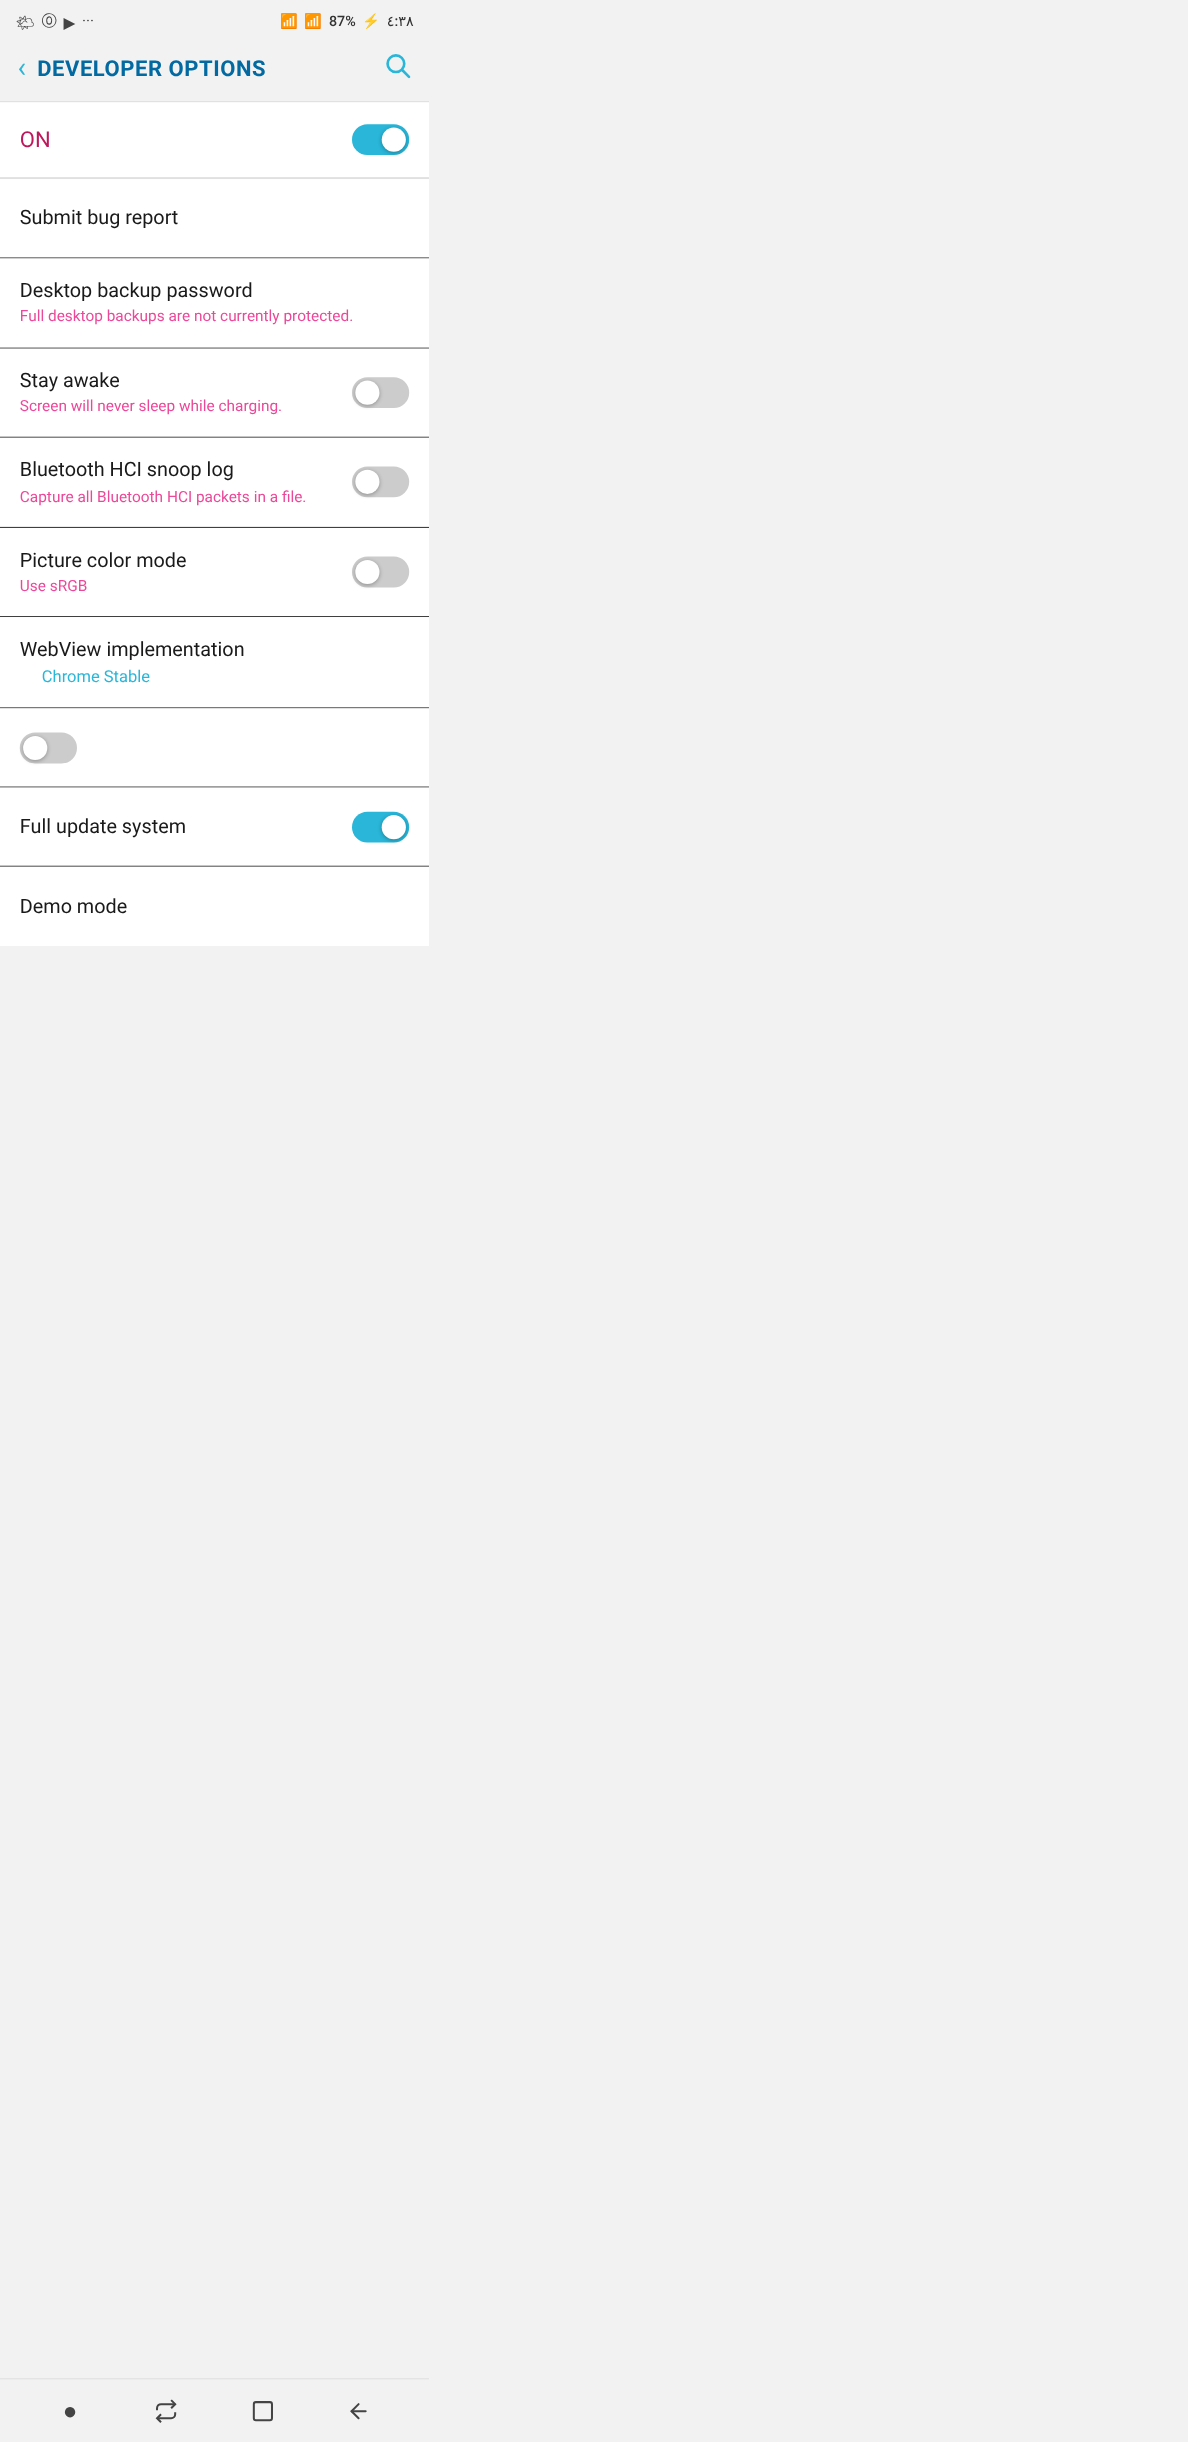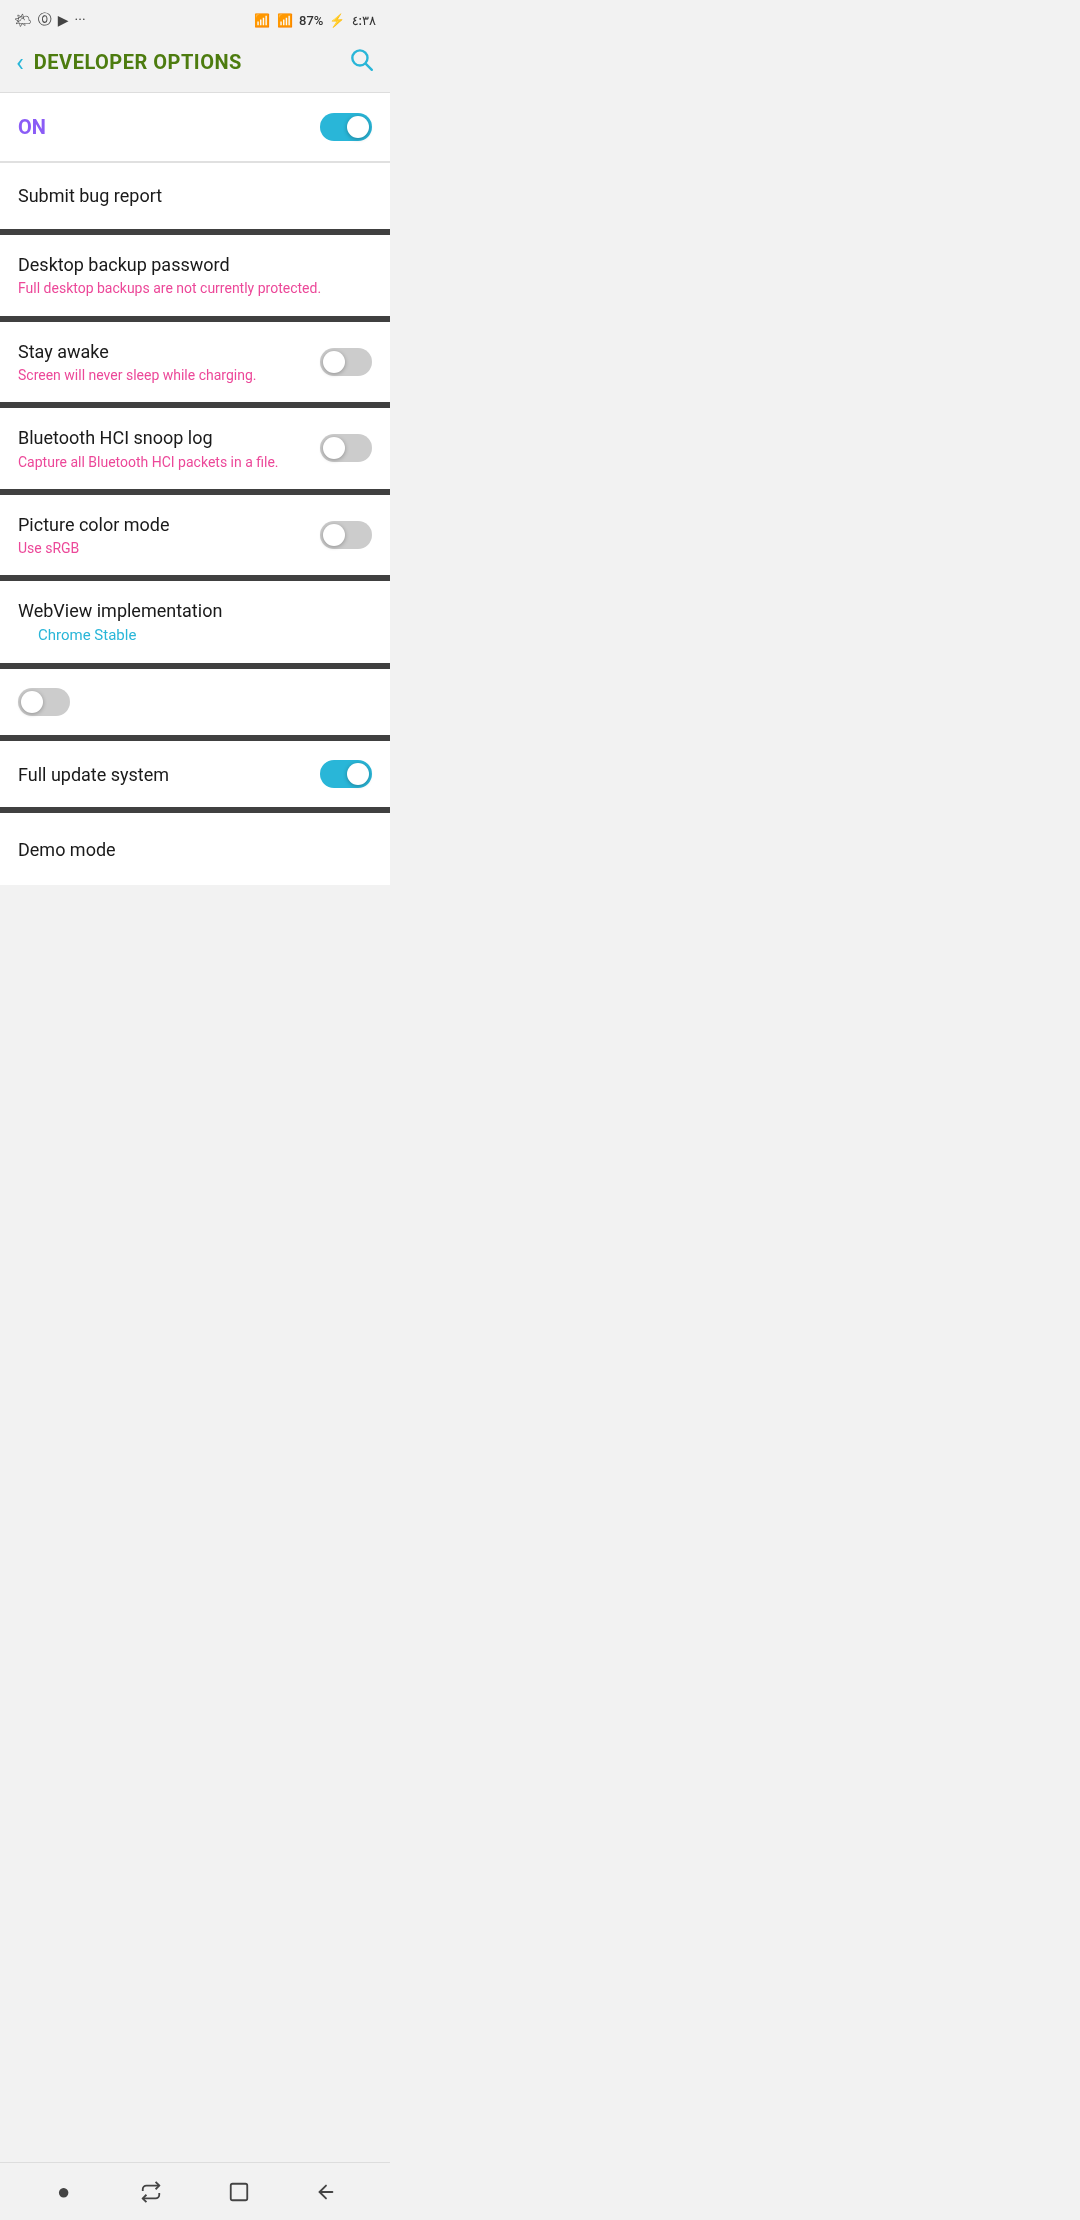--- a/index.html
+++ b/index.html
@@ -59,39 +59,39 @@
     .header-back {
       color: #29b6d8;
       font-size: 26px;
       line-height: 1;
       cursor: pointer;
     }
     .header-title {
       font-size: 20px;
       font-weight: 700;
       letter-spacing: 0.5px;
-      color: #4d7c0f;
+      color: #0369a1;
     }
     .header-search {
       color: #29b6d8;
       font-size: 24px;
       cursor: pointer;
     }
 
     
     .settings-list {
       background: #fff;
     }
 
     .setting-item {
       display: flex;
       align-items: center;
       justify-content: space-between;
       padding: 18px 18px;
-      border-bottom: 6px solid #404040;
+      border-bottom: 1px solid #404040;
       background: #fff;
       cursor: pointer;
       min-height: 72px;
     }
     .setting-item.no-border {
       border-bottom: none;
     }
     .setting-text {
       flex: 1;
       padding-right: 12px;
@@ -156,22 +156,22 @@
       background: #fff;
       display: flex;
       align-items: center;
       justify-content: space-between;
       padding: 18px 18px;
       border-bottom: 2px solid #e0e0e0;
       min-height: 70px;
     }
     .on-label {
       font-size: 20px;
-      font-weight: 700;
-      color: #8b5cf6;
+      font-weight: 400;
+      color: #be185d;
     }
 
     
     .nav-bar {
       position: fixed;
       bottom: 0;
       width: 390px;
       background: #f2f2f2;
       border-top: 1px solid #ddd;
       display: flex;

